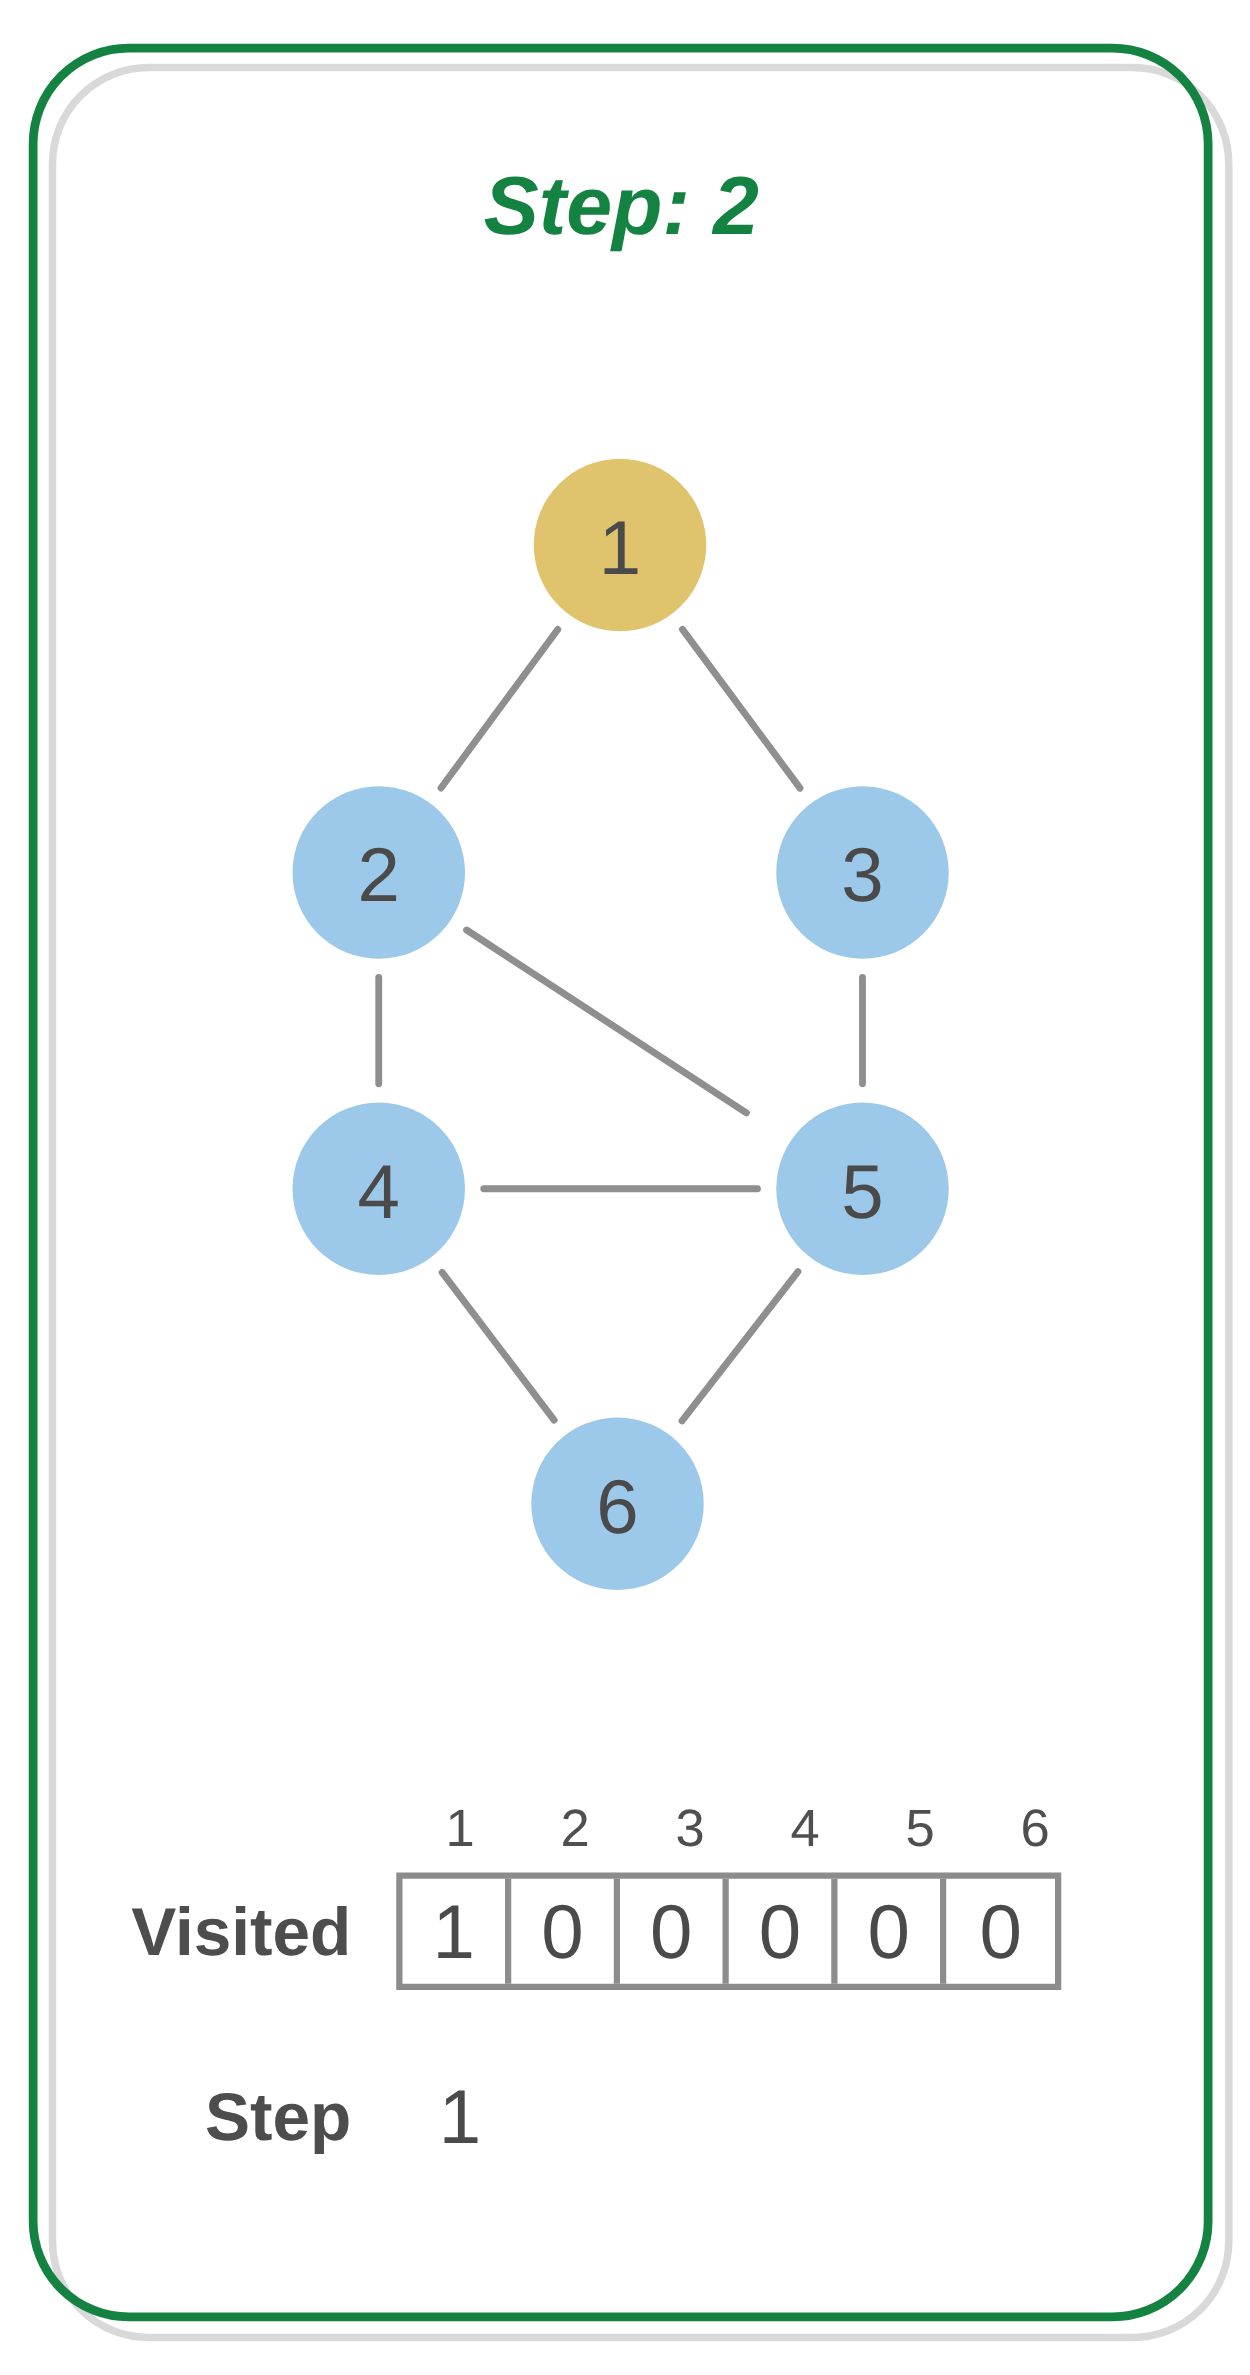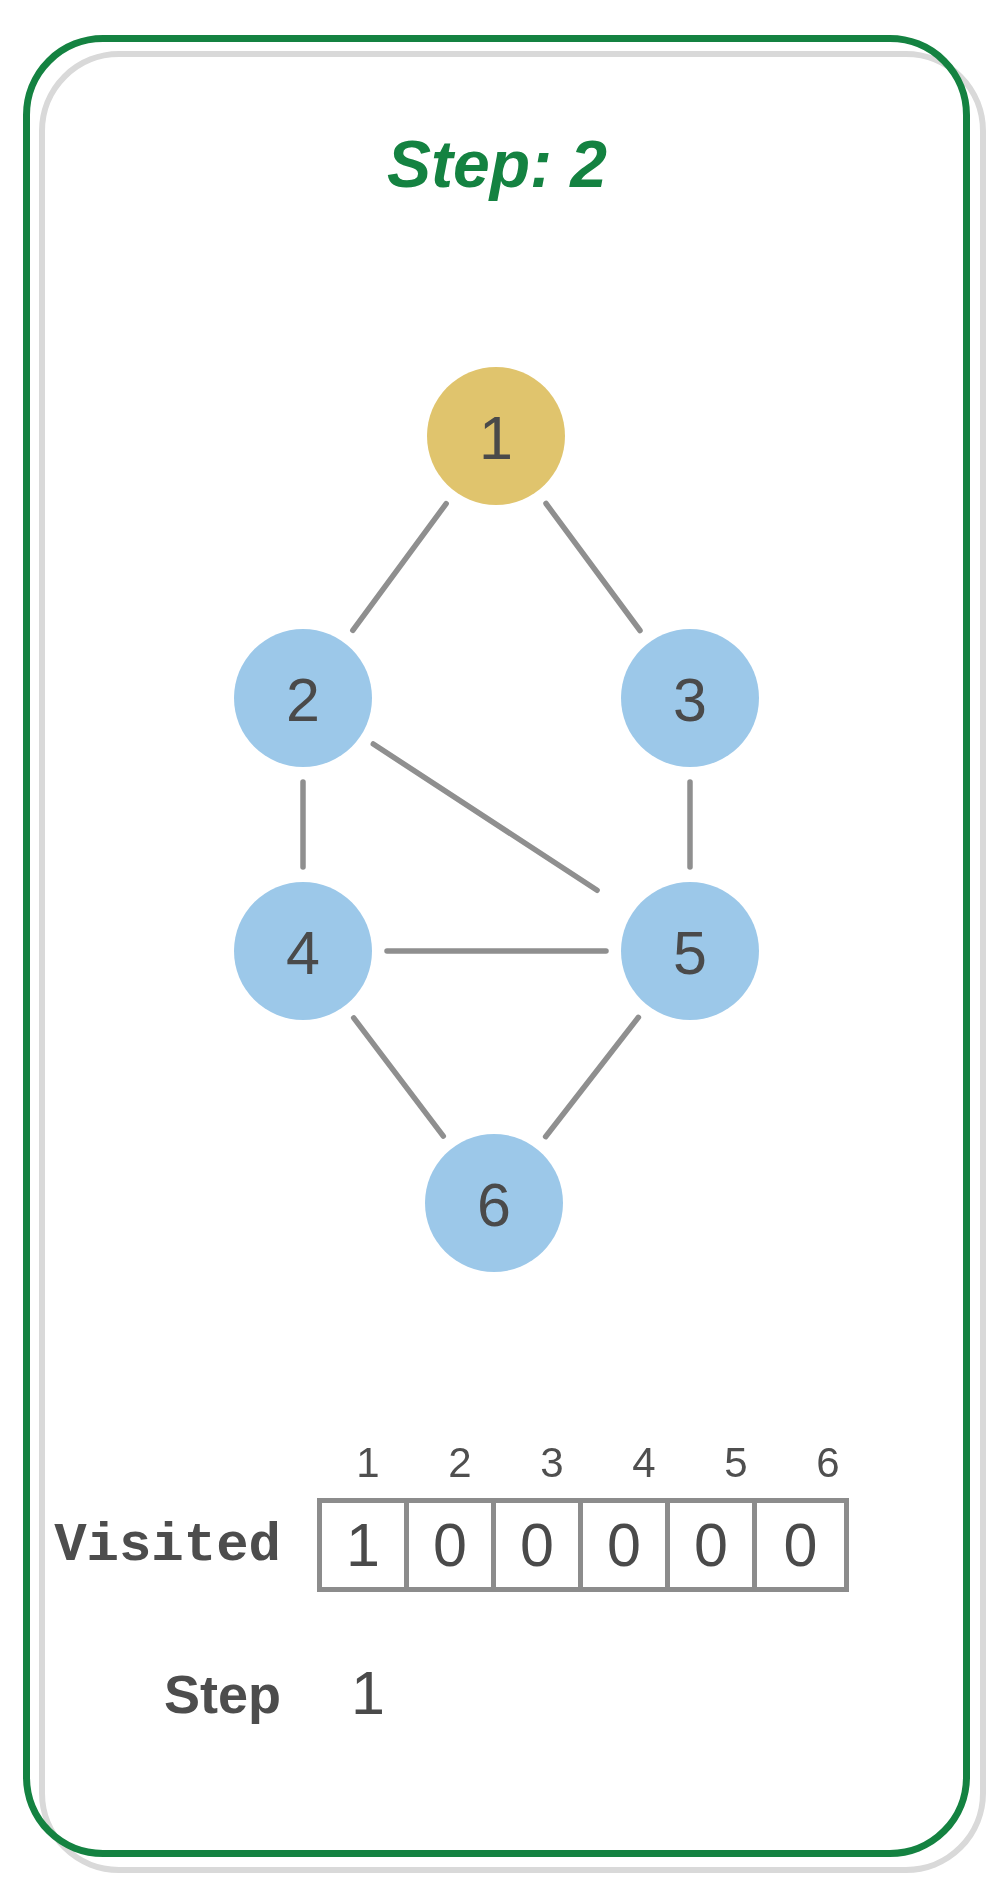--- a/index.html
+++ b/index.html
@@ -64,21 +64,21 @@
   .row-label {
     position: absolute;
     left: 40px;
     width: 241px;
     text-align: right;
     font-size: 54px;
     line-height: 56px;
     font-weight: bold;
     color: #4D4D4D;
   }
-  .visited-label { top: 1518px; font-family: Liberation Mono, monospace; }
+  .visited-label { top: 1518px; }
   .queue-label   { top: 1666px; }
   .index-row {
     position: absolute;
     left: 322px;
     top: 1440px;
     display: flex;
   }
   .index-cell {
     width: 92px;
     height: 46px;

